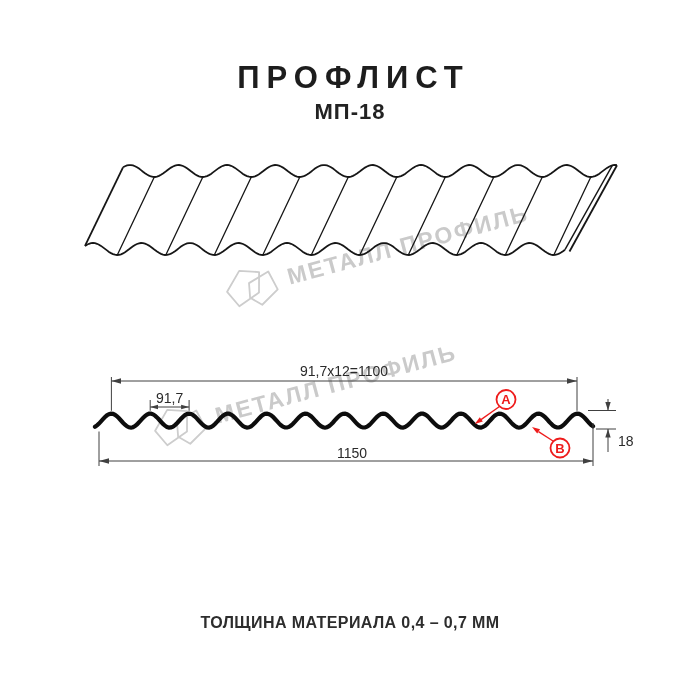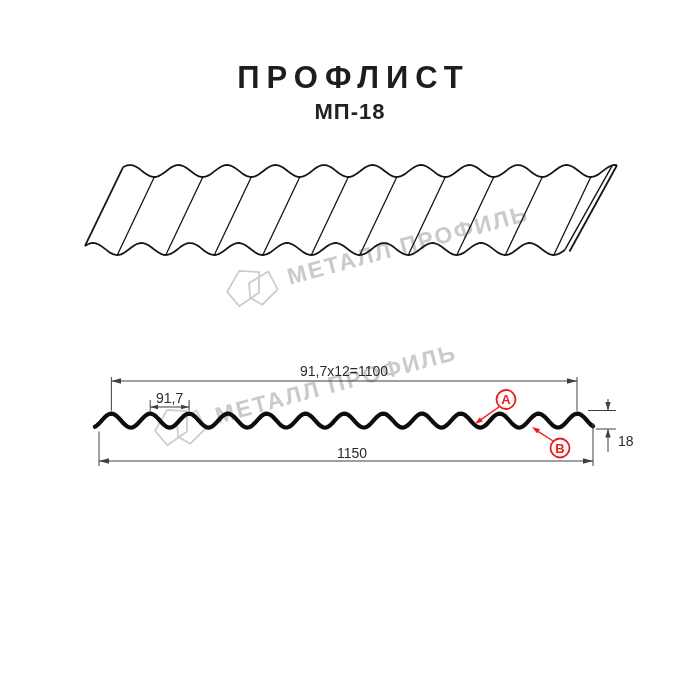--- a/index.html
+++ b/index.html
@@ -107,13 +107,14 @@
         <text class="callout-letter" x="506" y="404.3" text-anchor="middle" fill="#ee1c1c">A</text>
 
         <line x1="553" y1="441" x2="538.5" y2="431.6" stroke="#ee1c1c" stroke-width="1.3"></line>
         <polygon points="532,427 540.1,429.3 537.2,433.6" fill="#ee1c1c"></polygon>
         <circle cx="560" cy="448" r="9.5" fill="#ffffff" stroke="#ee1c1c" stroke-width="1.8"></circle>
         <text class="callout-letter" x="560" y="452.8" text-anchor="middle" fill="#ee1c1c">B</text>
       </g>
     </g>
   </svg>
 
+  <div class="footer-note">ТОЛЩИНА МАТЕРИАЛА 0,4 – 0,7 ММ</div>
 </div>
 
 </body></html>

